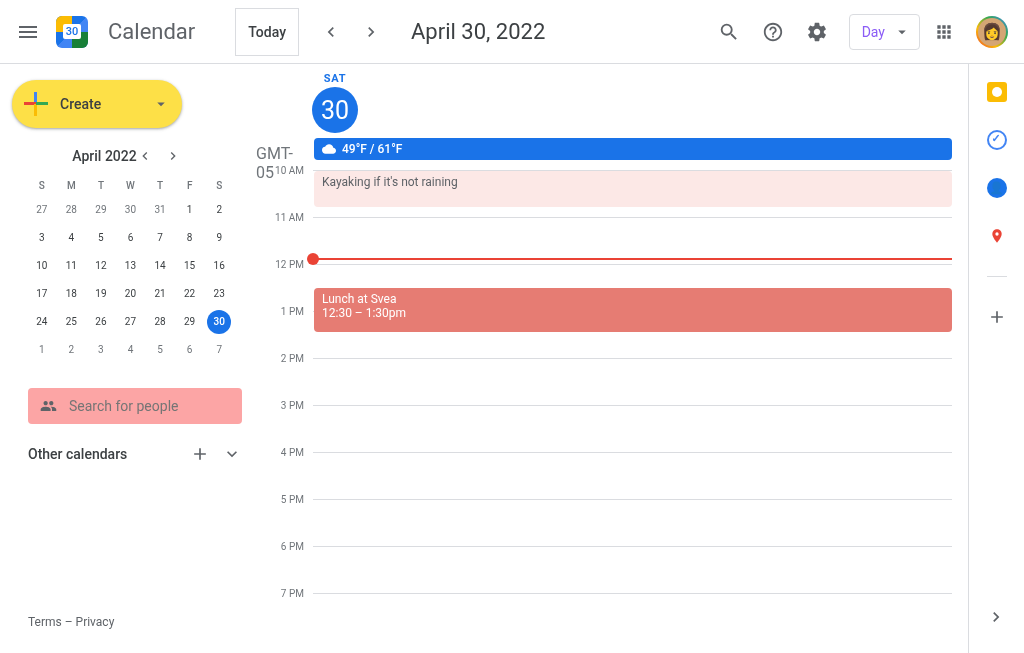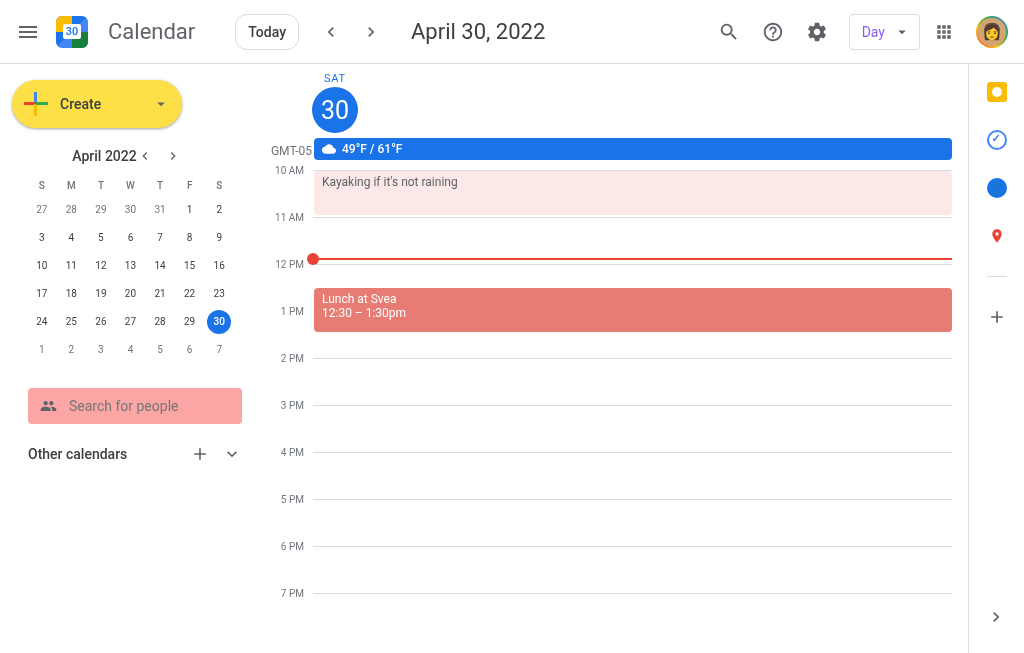--- a/index.html
+++ b/index.html
@@ -5,21 +5,21 @@
 *{box-sizing:border-box;margin:0;padding:0;font-family:"Google Sans",Roboto,Arial,sans-serif}
 body{width:1024px;height:653px;overflow:hidden;background:#fff;color:#3c4043}
 .header{height:64px;display:flex;align-items:center;padding:8px;border-bottom:1px solid #dadce0}
 .icon-btn{width:40px;height:40px;border:none;background:none;border-radius:50%;display:flex;align-items:center;justify-content:center;cursor:pointer;color:#5f6368}
 .logo{width:40px;height:40px;margin-left:4px;display:flex;align-items:center;justify-content:center}
 .logo-box{width:32px;height:32px;background:linear-gradient(135deg,#1a73e8 50%,#4285f4 50%);border-radius:6px;display:flex;align-items:center;justify-content:center;color:#fff;font-size:14px;font-weight:500;position:relative}
 .logo-box::before{content:"";position:absolute;top:0;left:0;width:50%;height:50%;background:#fbbc04;border-top-left-radius:6px}
 .logo-box::after{content:"";position:absolute;bottom:0;right:0;width:50%;height:50%;background:#188038;border-bottom-right-radius:6px}
 .logo-box span{position:relative;z-index:1;background:#fff;color:#1a73e8;padding:1px 3px;border-radius:2px;font-size:11px}
 .app-title{font-size:22px;color:#5f6368;margin-left:16px;margin-right:40px;font-weight:400}
-.today-btn{height:36px;padding:0 12px;border:1px solid #dadce0;border-radius:12px;background:#fff;color:#3c4043;font-size:14px;font-weight:500;cursor:pointer;margin-right:12px}
+.today-btn{height:48px;padding:0 12px;border:1px solid #dadce0;border-radius:0;background:#fff;color:#3c4043;font-size:14px;font-weight:500;cursor:pointer;margin-right:12px}
 .nav-arrows{display:flex;margin-right:12px}
 .date-title{font-size:22px;color:#3c4043;margin-left:8px;font-weight:400}
 .header-right{margin-left:auto;display:flex;align-items:center;gap:4px}
 .view-btn{height:36px;padding:0 8px 0 12px;border:1px solid #dadce0;border-radius:4px;background:#fff;display:flex;align-items:center;gap:8px;font-size:14px;color:#8b5cf6;cursor:pointer;margin-left:8px}
 .avatar{width:32px;height:32px;border-radius:50%;margin-left:8px;margin-right:8px;background:linear-gradient(45deg,#ea4335,#fbbc04,#34a853,#4285f4);padding:2px;cursor:pointer}
 .avatar-inner{width:100%;height:100%;border-radius:50%;background:#d4a574;display:flex;align-items:center;justify-content:center;overflow:hidden}
 .body{display:flex;height:589px}
 .sidebar{width:256px;padding:12px 8px;display:flex;flex-direction:column}
 .create-btn{width:170px;height:48px;border-radius:24px;border:none;background:#fde047;box-shadow:0 1px 2px 0 rgba(60,64,67,.3),0 1px 3px 1px rgba(60,64,67,.15);display:flex;align-items:center;padding:0 12px;cursor:pointer;margin:4px 0 16px 4px;gap:12px}
 .plus-icon{width:24px;height:24px;position:relative}
@@ -42,33 +42,33 @@
 .mini-day.sel{background:#1a73e8;color:#fff;font-weight:500}
 .search-people{margin:8px 6px 8px 20px;height:36px;background:#fca5a5;border-radius:4px;display:flex;align-items:center;padding:0 12px;gap:12px;color:#5f6368}
 .search-people input{border:none;background:none;outline:none;font-size:14px;width:100%;color:#3c4043}
 .cal-section{padding:12px 6px 12px 20px;display:flex;align-items:center;justify-content:space-between;cursor:pointer}
 .cal-section-title{font-size:14px;font-weight:500;color:#3c4043}
 .cal-section-icons{display:flex;gap:12px;color:#5f6368}
 .footer-links{margin-top:auto;padding:12px 20px;font-size:12px;color:#5f6368}
 .main{flex:1;position:relative;overflow:hidden}
 .day-header{height:84px;display:flex;padding-left:56px}
 .day-col{text-align:center;padding-top:8px}
-.dow{font-size:11px;font-weight:400;color:#1a73e8;letter-spacing:.8px}
+.dow{font-size:11px;font-weight:700;color:#1a73e8;letter-spacing:.8px}
 .day-num{width:46px;height:46px;border-radius:50%;background:#1a73e8;color:#fff;font-size:25px;display:flex;align-items:center;justify-content:center;margin:2px auto 0}
 .grid{position:relative;display:flex}
 .time-col{width:56px;flex-shrink:0;position:relative}
 .time-label{position:absolute;right:8px;font-size:10px;color:#70757a;transform:translateY(-50%);text-align:right}
-.tz{font-size:12px;color:#70757a;position:absolute;right:0;top:-4px}
+.tz{font-size:16px;color:#70757a;position:absolute;right:8px;top:-4px}
 .events-col{flex:1;position:relative;border-left:1px solid #dadce0;margin-right:16px}
 .hour-line{position:absolute;left:0;right:0;border-top:1px solid #dadce0}
 .allday{position:absolute;top:-10px;left:1px;right:0;height:22px;background:#1a73e8;color:#fff;border-radius:4px;font-size:12px;font-weight:500;display:flex;align-items:center;padding:0 8px;gap:6px}
 .event{position:absolute;left:1px;right:0;border-radius:4px;padding:4px 8px;font-size:12px;cursor:pointer}
 .event-title{font-weight:400}
 .event-time{font-weight:400}
-.ev1{background:#fce8e6;color:#5f6368;top:23px;height:44px}
+.ev1{background:#fce8e6;color:#5f6368;top:23px;height:36px}
 .ev2{background:#e67c73;color:#fff;top:140px;height:44px}
 .now-line{position:absolute;left:0;right:0;height:2px;background:#ea4335;top:110px}
 .now-dot{position:absolute;left:-6px;top:-5px;width:12px;height:12px;border-radius:50%;background:#ea4335}
 .right-rail{width:56px;border-left:1px solid #dadce0;display:flex;flex-direction:column;align-items:center;padding-top:8px;gap:8px}
 .rail-icon{width:40px;height:40px;display:flex;align-items:center;justify-content:center;cursor:pointer;border-radius:50%}
 .keep{width:20px;height:20px;background:#fbbc04;border-radius:3px;position:relative}
 .keep::after{content:"";position:absolute;width:10px;height:10px;background:#fff;border-radius:50%;top:5px;left:5px}
 .tasks{width:20px;height:20px;border:2px solid #4285f4;border-radius:50%;position:relative}
 .tasks::after{content:"✓";position:absolute;color:#4285f4;font-size:11px;top:0;left:3px;font-weight:bold}
 .contacts{width:20px;height:20px;background:#1a73e8;border-radius:50%;display:flex;align-items:center;justify-content:center;color:#fff;font-size:12px}
@@ -237,20 +237,23 @@
       <div class="cal-section-icons">
         <svg width="20" height="20" viewBox="0 0 24 24">
             <path fill="#5f6368" d="M19 13h-6v6h-2v-6H5v-2h6V5h2v6h6v2z"></path>
           </svg>
         <svg width="20" height="20" viewBox="0 0 24 24">
             <path fill="#5f6368" d="M7.41 8.59L12 13.17l4.59-4.58L18 10l-6 6-6-6 1.41-1.41z"></path>
           </svg>
       </div>
     </div>
 
+    <div class="footer-links">
+      <span>Terms</span> – <span>Privacy</span>
+    </div>
   </div>
 
   <div class="main">
     <div class="day-header">
       <div class="day-col">
         <div class="dow">SAT</div>
         <div class="day-num">30</div>
       </div>
     </div>
     <div class="grid">

